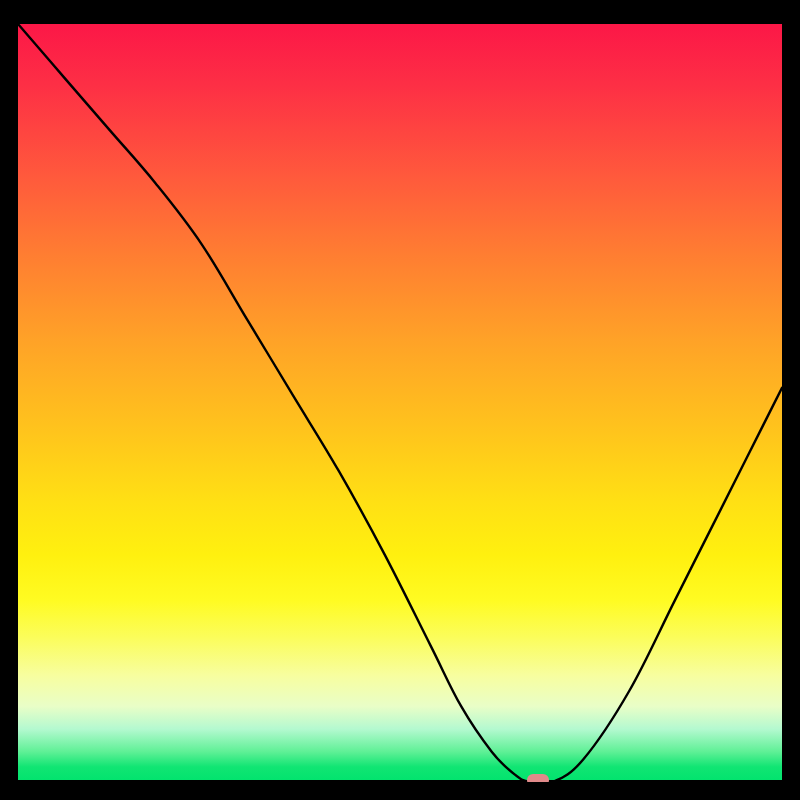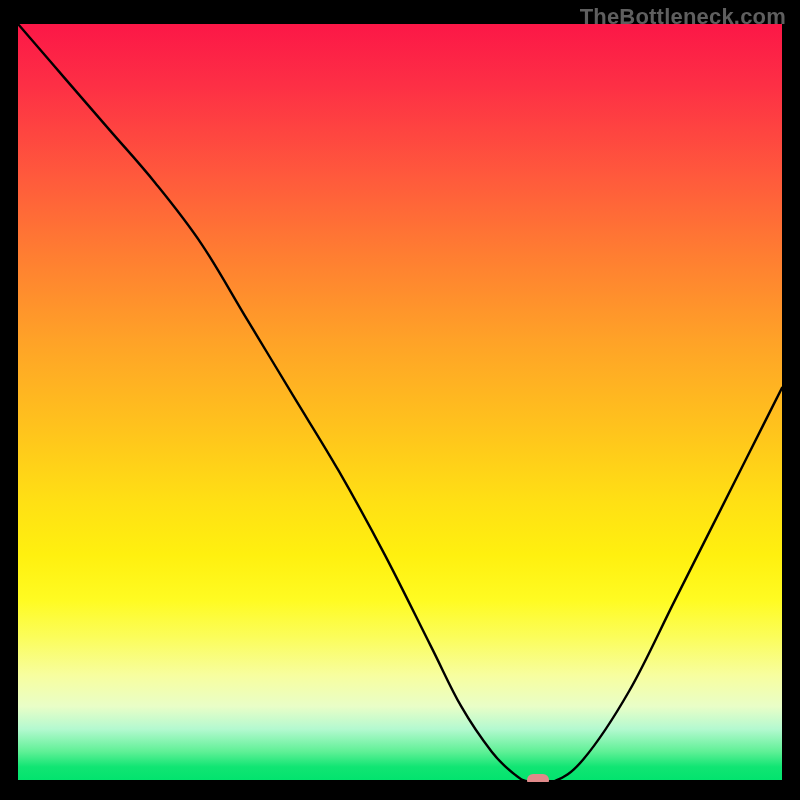--- a/index.html
+++ b/index.html
@@ -88,21 +88,20 @@
     height: 2px;
     background: #000;
     z-index: 9;
   }
 </style>
 </head>
 <body>
 
 <div class="frame">
 
-  <div class="watermark">TheBottleneck.com</div>
 
   <div class="plot">
     <div class="gradient"></div>
 
     <svg class="curve" viewBox="0 0 764 758" preserveAspectRatio="none">
       <path id="curve-path" d="M0.0 0.0 C8.3 9.6,29.3 34.0,45.8 53.1 C62.3 72.2,75.2 87.0,91.7 106.1 C108.2 125.2,121.0 138.7,137.5 159.2 C154.0 179.6,166.9 195.3,183.4 219.8 C199.9 244.4,212.7 268.3,229.2 295.6 C245.7 322.9,258.5 344.1,275.0 371.4 C291.5 398.7,304.4 418.6,320.9 447.2 C337.4 475.9,350.2 499.2,366.7 530.6 C383.2 562.0,398.8 594.3,412.6 621.6 C426.3 648.8,432.1 663.1,443.1 682.2 C454.1 701.3,464.1 715.4,473.7 727.7 C483.3 740.0,489.7 745.0,496.6 750.4 C503.5 755.9,505.0 756.6,511.9 758.0 C518.8 759.4,525.2 762.1,534.8 758.0 C544.4 753.9,551.6 751.6,565.4 735.3 C579.1 718.9,594.7 695.7,611.2 667.0 C627.7 638.4,640.5 608.8,657.0 576.1 C673.5 543.3,683.6 523.3,702.9 485.1 C722.1 446.9,753.0 385.7,764.0 363.8"></path>
     </svg>
 
     <div class="baseline"></div>
 

